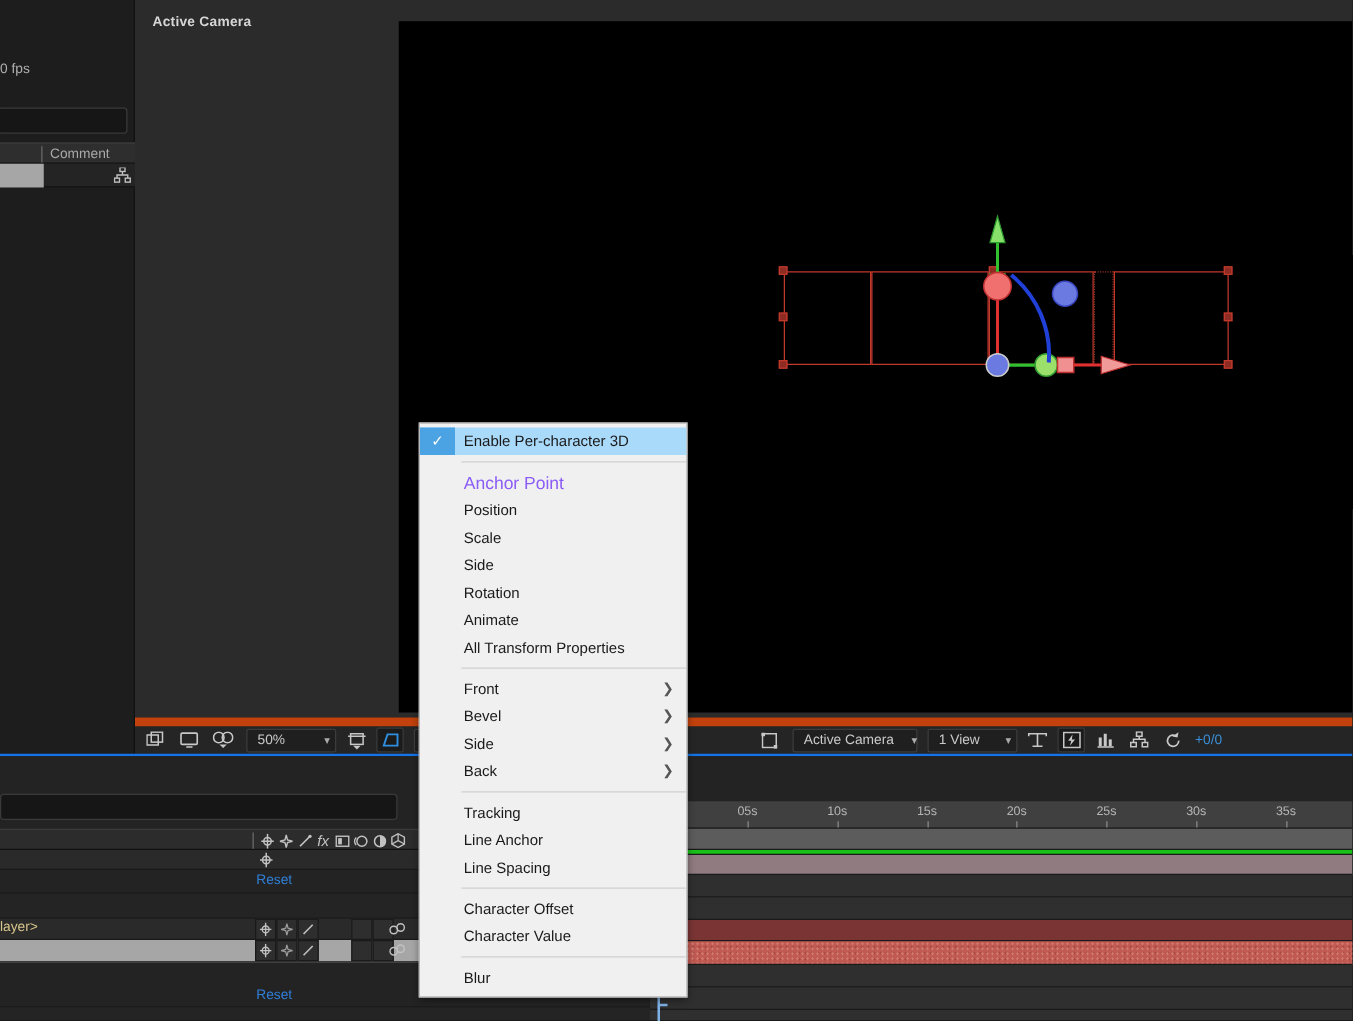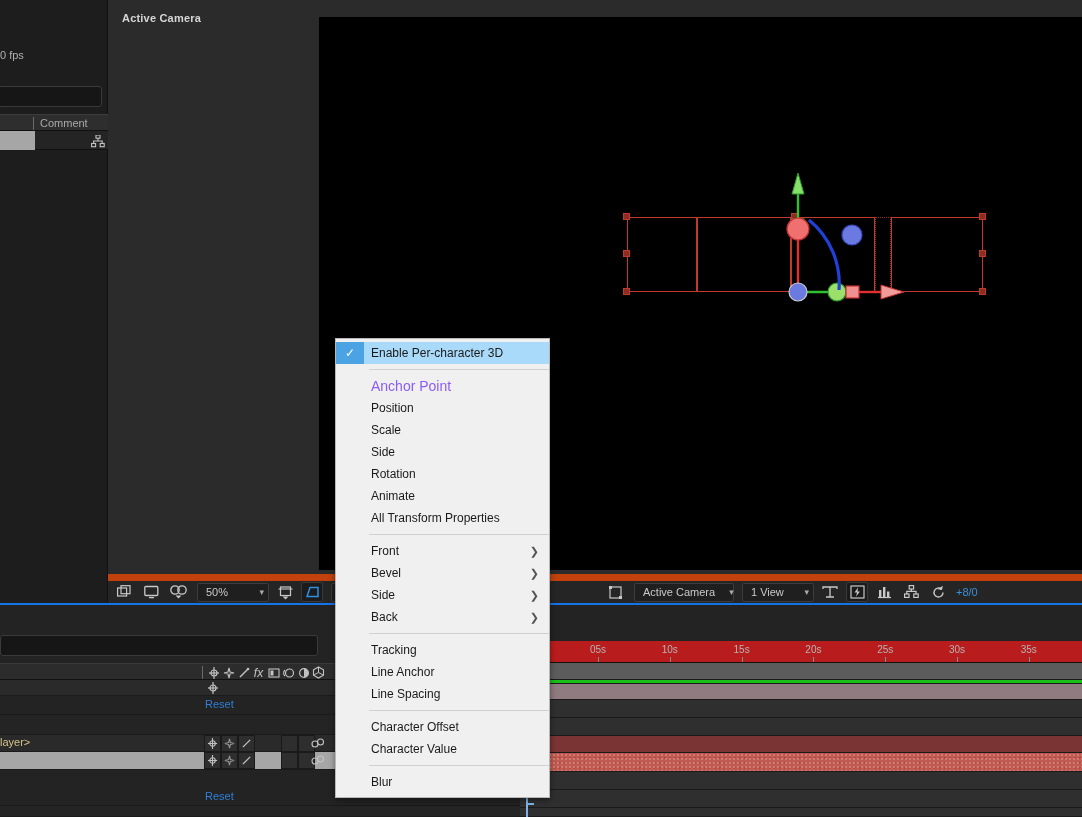--- a/index.html
+++ b/index.html
@@ -167,21 +167,21 @@
   }
   #animate-btn .tri {
     width: 0; height: 0; border-left: 5px solid #1d1d1d;
     border-top: 3.5px solid transparent; border-bottom: 3.5px solid transparent;
     margin-left: 2px;
   }
 
   
   #tl-ruler {
     position: absolute; left: 520px; top: 641px; width: 562px; height: 22px;
-    background: #b91c1c; border-bottom: 1px solid #111;
+    background: #404040; border-bottom: 1px solid #111;
   }
   .tick-label {
     position: absolute; top: 3px; color: #b5b5b5; font-size: 10px;
     transform: translateX(-50%);
   }
   .tick-mark { position: absolute; top: 16px; width: 1px; height: 5px; background: #8a8a8a; }
 
   .track-row { position: absolute; left: 520px; width: 562px; border-bottom: 1px solid #1a1a1a; }
 
   #playhead {
@@ -346,21 +346,21 @@
         <rect x="9.8" y="9" width="4.4" height="3.4" fill="none" stroke="#c8c8c8" stroke-width="1.2"></rect>
         <path d="M7.4 4 V6.4 M2.8 9 V6.4 H12 V9" fill="none" stroke="#c8c8c8" stroke-width="1.2"></path>
       </svg>
     </span>
     <span class="tb-icon">
       <svg width="15" height="15" viewBox="0 0 15 15">
         <path d="M12 7.5 a4.5 4.5 0 1 1 -1.6 -3.4" fill="none" stroke="#c8c8c8" stroke-width="1.4"></path>
         <polygon points="11.8,0.8 11,5 6.8,4.2" fill="#c8c8c8"></polygon>
       </svg>
     </span>
-    <span id="renders-count">+8/0</span>
+    <span id="renders-count">+0/0</span>
   </div>
 
   <div class="abs" id="panel-divider"></div>
 
   <div class="abs" id="timeline-panel">
     <div class="abs" id="timeline-search"></div>
   </div>
 
   <div class="abs" id="tl-col-header">
     <span class="vsep"></span>

